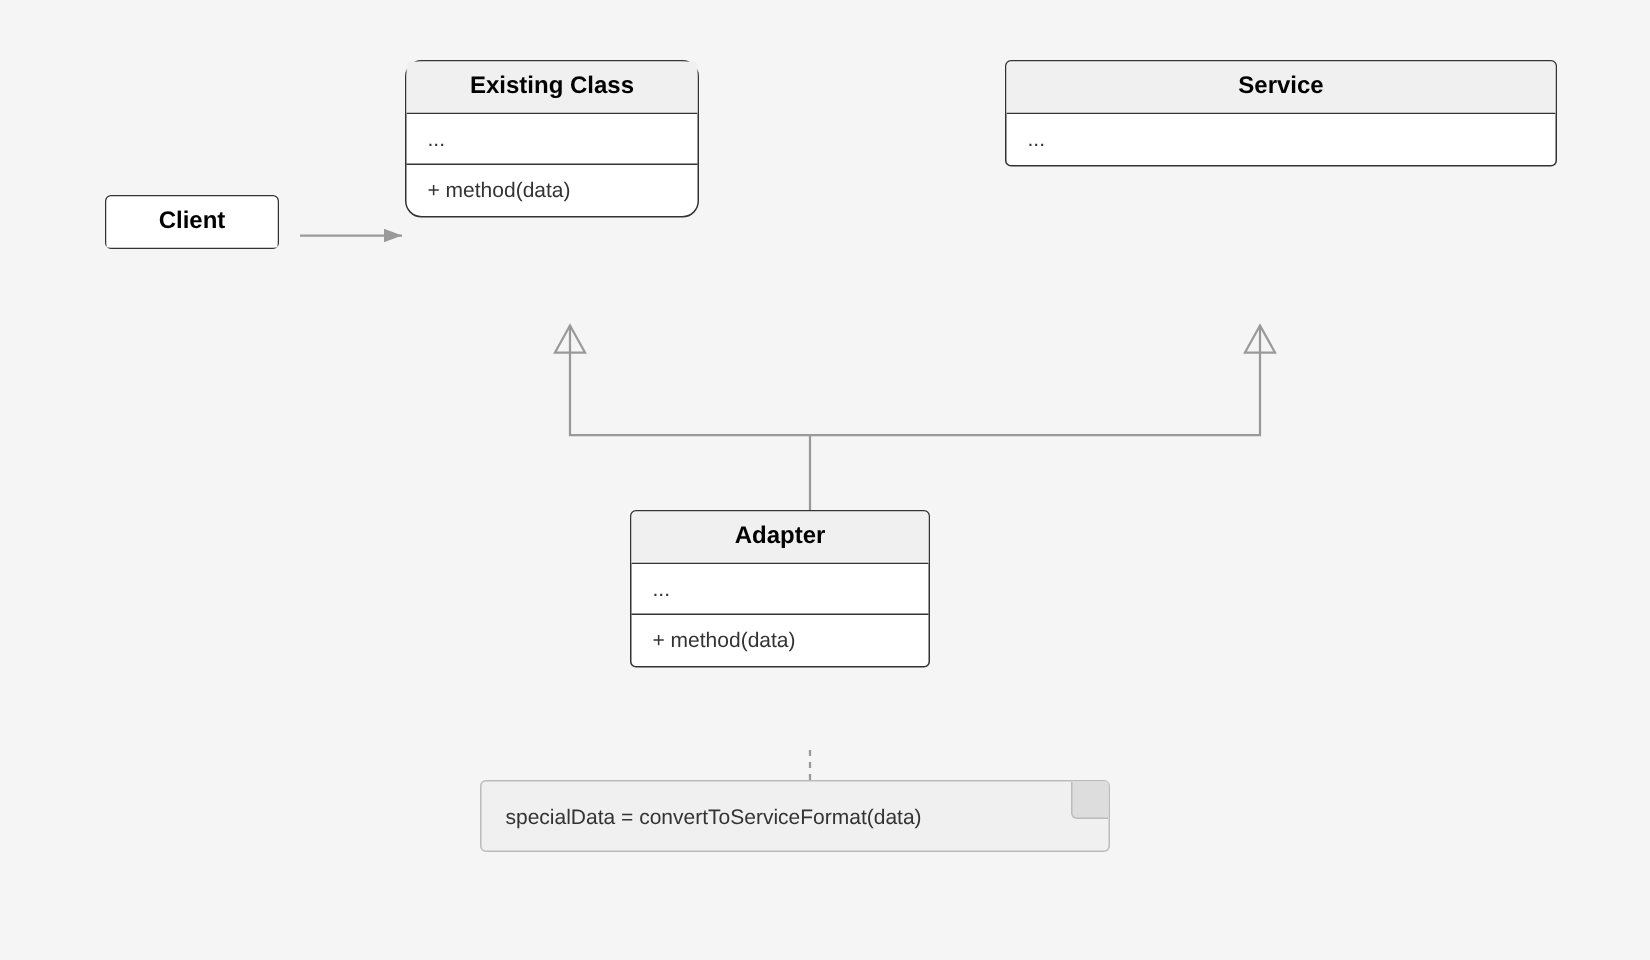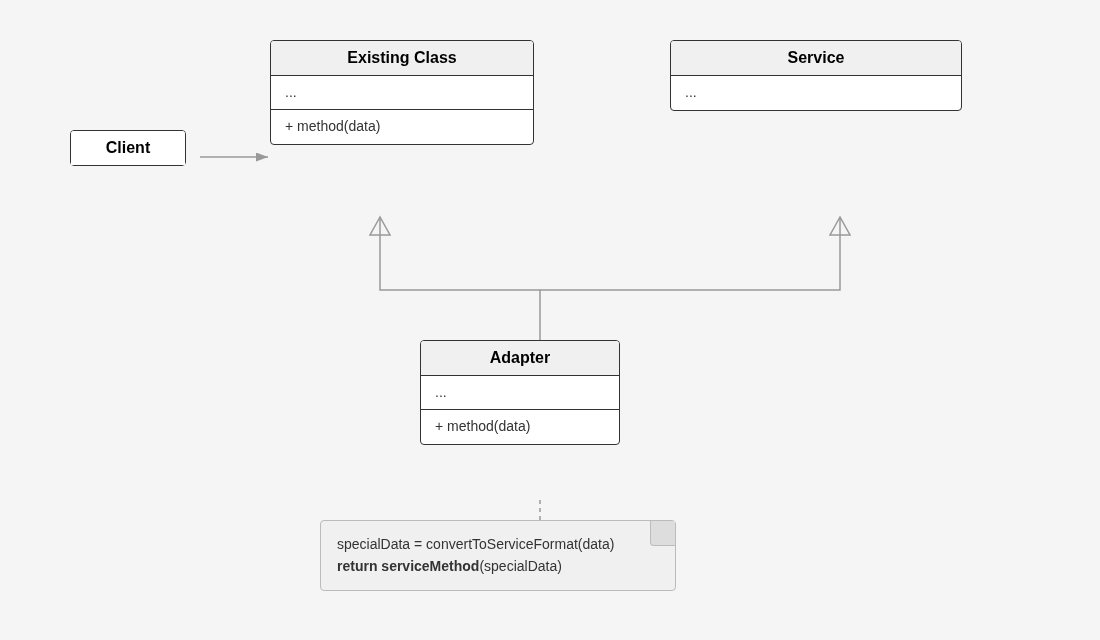--- a/index.html
+++ b/index.html
@@ -64,43 +64,44 @@
 
     .client-box .box-title {
       border-bottom: none;
       background: #fff;
     }
 
     
     .existing-class-box {
       left: 220px;
       top: 20px;
-      width: 264px;
+      width: 196px;
+      border-radius: 11px;
     }
 
     
     .service-box {
       left: 620px;
       top: 20px;
-      width: 292px;
+      width: 368px;
     }
 
     
     .adapter-box {
       left: 370px;
       top: 320px;
       width: 200px;
     }
 
     
     .code-box {
       position: absolute;
       left: 270px;
       top: 500px;
-      width: 356px;
+      width: 420px;
       background: #f0f0f0;
       border: 1.5px solid #bbb;
       border-radius: 4px;
       padding: 12px 16px;
       font-size: 14px;
       color: #333;
       line-height: 1.6;
       
     }
 
@@ -188,18 +189,15 @@
   <div class="uml-box adapter-box">
     <div class="box-title">Adapter</div>
     <div class="box-section">...</div>
     <div class="box-section method">+ method(data)</div>
   </div>
 
   <div class="code-box">
     <div>
       <span>specialData = convertToServiceFormat(data)</span>
     </div>
-    <div>
-      <span style="font-weight:bold;">return </span><span style="font-weight:bold;">serviceMethod</span><span>(specialData)</span>
-    </div>
   </div>
 
 </div>
 
 </body></html>

